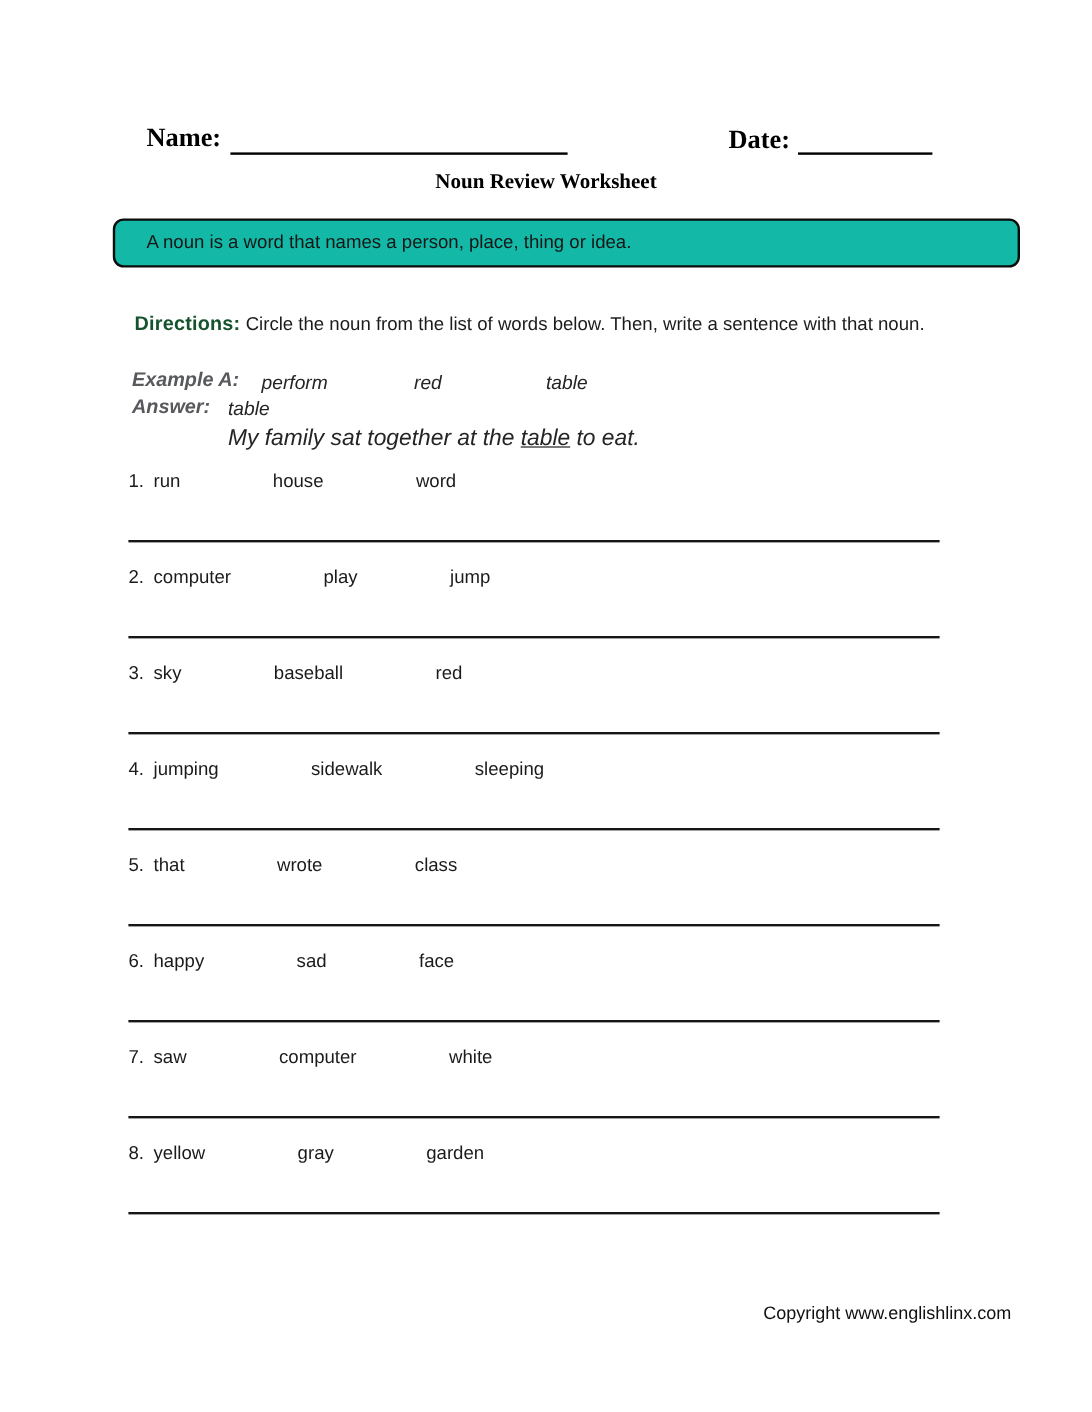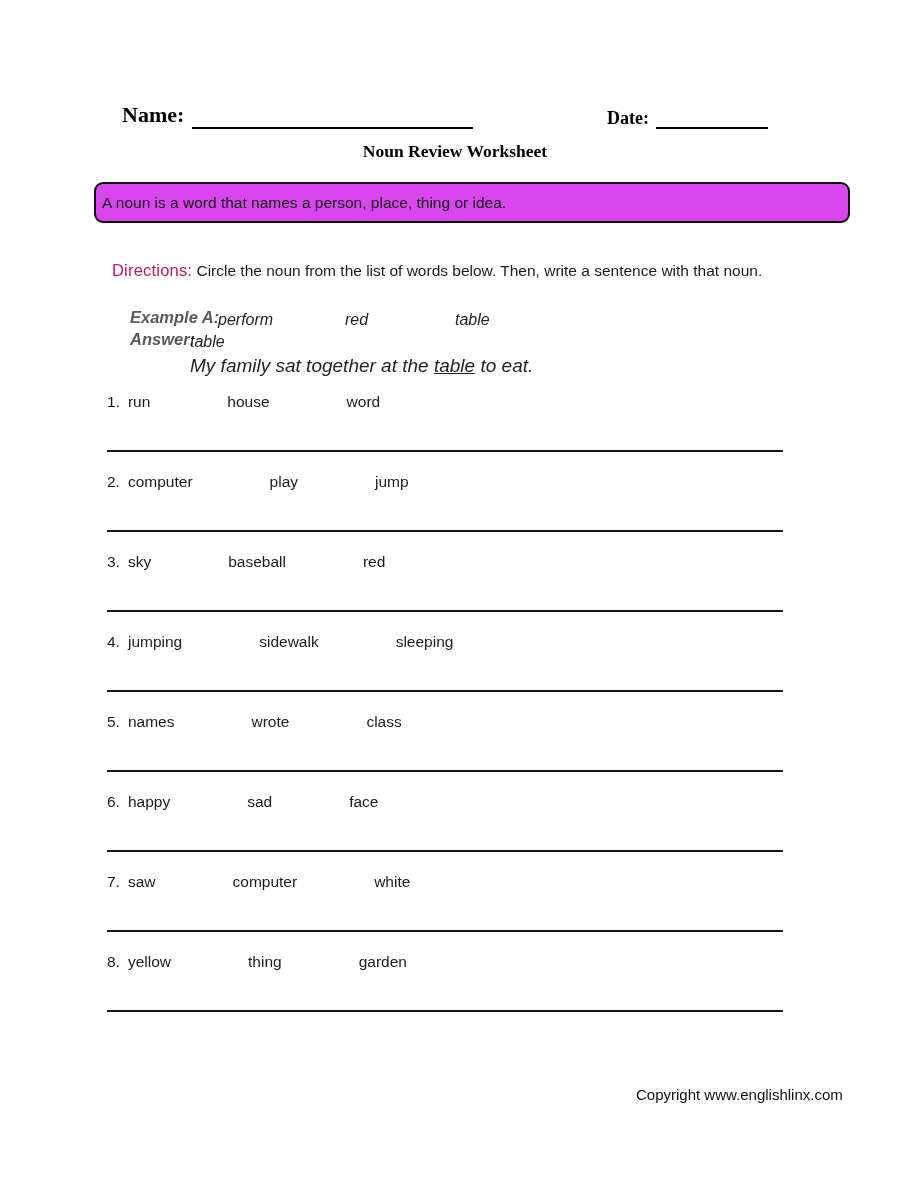--- a/index.html
+++ b/index.html
@@ -8,42 +8,42 @@
     background:#ffffff;
     font-family:"Liberation Sans", sans-serif;
     color:#1b1b1b;
     position:relative;
     overflow:hidden;
   }
   .serif-bold{font-family:"Liberation Serif", serif;font-weight:700;color:#000;}
 
   
   .name-group{position:absolute;left:122px;top:102px;display:flex;align-items:flex-start;font-size:22px;}
-  .date-group{position:absolute;left:607px;top:102px;display:flex;align-items:flex-end;font-size:18px;}
+  .date-group{position:absolute;left:607px;top:102px;display:flex;align-items:flex-end;font-size:22px;}
   .blank-line{display:inline-block;border-bottom:2.5px solid #000;height:25px;}
   .name-line{width:281px;margin-left:8px;}
   .date-line{width:112px;margin-left:7px;}
 
   
   .title{position:absolute;left:0;top:141px;width:100%;text-align:center;
     font-family:"Liberation Serif", serif;font-weight:700;font-size:17.5px;color:#000;}
 
   
   .def-box{position:absolute;left:94px;top:182px;width:756px;height:41px;
     border:2px solid #0b0b0b;border-radius:9px;box-sizing:border-box;
-    display:flex;align-items:center;padding-left:6px;background:#d946ef;}
+    display:flex;align-items:center;padding-left:26px;background:#14b8a6;}
   .def-text{font-size:15.5px;color:#161616;}
 
   
   .directions{position:absolute;left:107px;top:243px;width:700px;
     font-size:15.5px;line-height:23px;text-indent:5px;color:#1b1b1b;}
-  .directions-label{font-weight:400;font-size:16.5px;color:#be185d;letter-spacing:0.2px;}
+  .directions-label{font-weight:700;font-size:16.5px;color:#14532d;letter-spacing:0.2px;}
 
   
-  .example-label{position:absolute;font-weight:700;font-style:italic;font-size:16.5px;color:#58595c;margin-left:20px;}
+  .example-label{position:absolute;font-weight:700;font-style:italic;font-size:16.5px;color:#58595c;}
   .lbl-example{left:110px;top:308px;}
   .lbl-answer{left:110px;top:330px;}
   .ex-word{position:absolute;font-style:italic;font-size:16px;color:#242424;}
   .ex-w0{left:218px;top:311px;}
   .ex-w1{left:345px;top:311px;}
   .ex-w2{left:455px;top:311px;}
   .ans-word{left:190px;top:333px;}
   .ex-sentence{position:absolute;left:190px;top:355px;font-style:italic;font-size:19px;color:#242424;}
   .ex-sentence .u{text-decoration:underline;}
 
@@ -125,21 +125,21 @@
     <span class="item-word">jumping</span>
     <span class="item-word">sidewalk</span>
     <span class="item-word">sleeping</span>
   </div>
   <div class="item-line"></div>
 </div>
 
 <div class="item" style="top:713px">
   <div class="item-words">
     <span class="item-number">5.</span>
-    <span class="item-word">names</span>
+    <span class="item-word">that</span>
     <span class="item-word">wrote</span>
     <span class="item-word">class</span>
   </div>
   <div class="item-line"></div>
 </div>
 
 <div class="item" style="top:793px">
   <div class="item-words">
     <span class="item-number">6.</span>
     <span class="item-word">happy</span>
@@ -156,19 +156,19 @@
     <span class="item-word">computer</span>
     <span class="item-word">white</span>
   </div>
   <div class="item-line"></div>
 </div>
 
 <div class="item" style="top:953px">
   <div class="item-words">
     <span class="item-number">8.</span>
     <span class="item-word">yellow</span>
-    <span class="item-word">thing</span>
+    <span class="item-word">gray</span>
     <span class="item-word">garden</span>
   </div>
   <div class="item-line"></div>
 </div>
 
 <div class="footer">Copyright www.englishlinx.com</div>
 
 </body></html>

